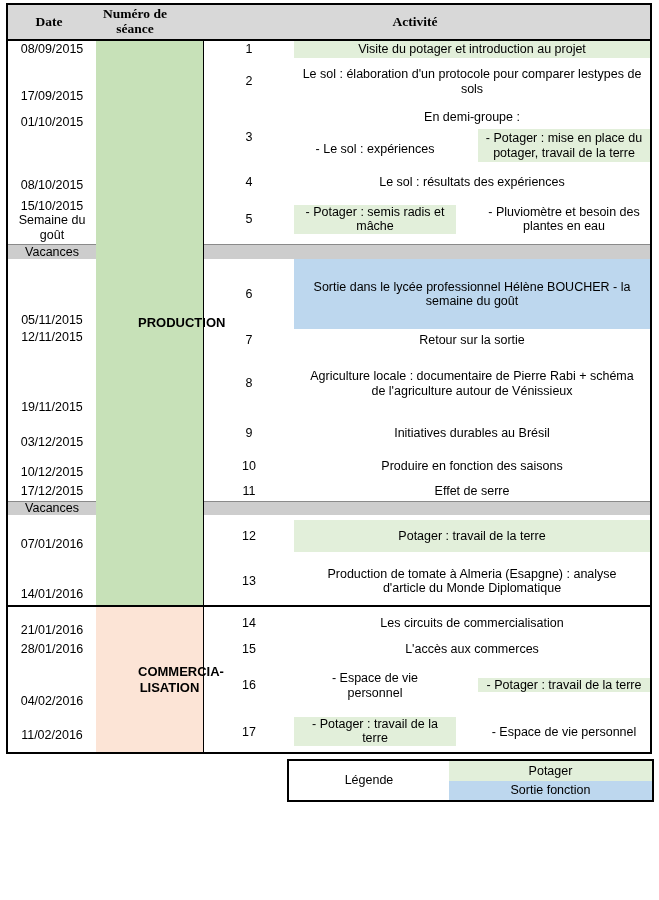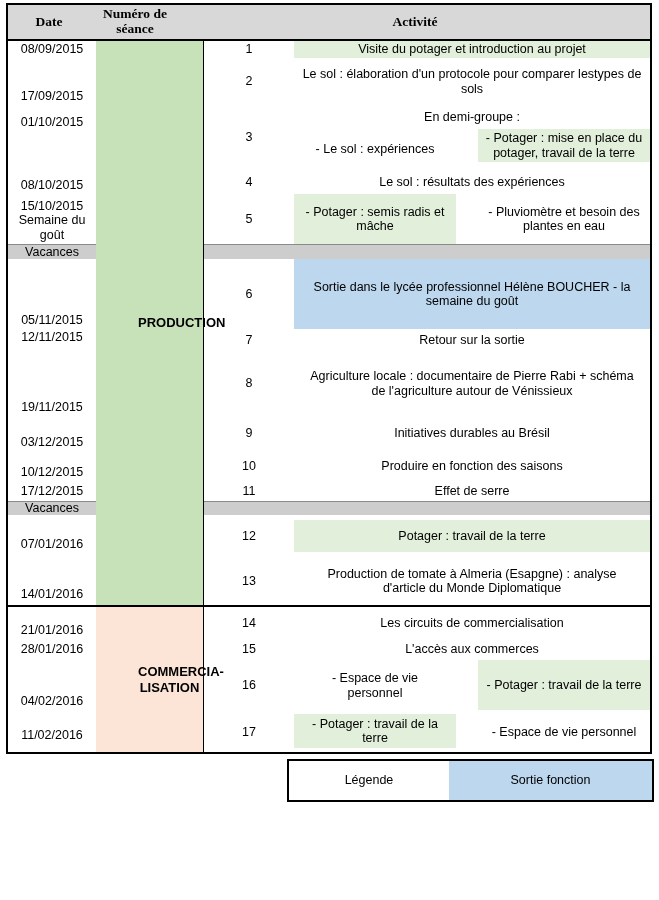--- a/index.html
+++ b/index.html
@@ -41,21 +41,21 @@
   .dc.mid{justify-content:center;padding-bottom:0;}
   .dc.pt10{justify-content:flex-start;padding-top:10px;}
   .dc.pb4{padding-bottom:4px;}.dc.pb6{padding-bottom:6px;}.dc.pb10{padding-bottom:10px;}
   .dc.vac{background:var(--vgray);justify-content:center;padding:0;border-top:1px solid var(--line);}
   
   .r{display:flex;width:100%;}
   .sn{width:90px;display:flex;align-items:center;justify-content:center;}
   .ac{flex:1;display:flex;align-items:center;justify-content:center;text-align:center;padding:0 4px;}
   .bg-g{background:var(--glight);}
   .bg-b{background:var(--blue);}
-  .split{flex:1;display:flex;}
+  .split{flex:1;display:flex;align-items:center;}
   .sub{display:flex;align-items:center;justify-content:center;text-align:center;padding:0 4px;}
   .sub.l{width:162px;}
   .sub.rr{flex:1;margin-left:22px;}
   .stack{flex:1;display:flex;flex-direction:column;}
   .stack-top{height:24px;display:flex;align-items:center;justify-content:center;text-align:center;}
   .stack-main{flex:1;display:flex;}
   .mb8{margin-bottom:8px;}
   .mgv{margin:5px 0;}
   .m16r{margin:1px 0 2px 0;}
   .m17l{margin:2px 0 4px 0;}
@@ -257,15 +257,16 @@
         </div>
       </div>
     </div>
   </div>
 
 </div>
 
 <div class="legend">
   <div class="legend-label">Légende</div>
   <div class="legend-items">
+    <div class="legend-item bg-g">Potager</div>
     <div class="legend-item bg-b">Sortie fonction</div>
   </div>
 </div>
 
 </body></html>

